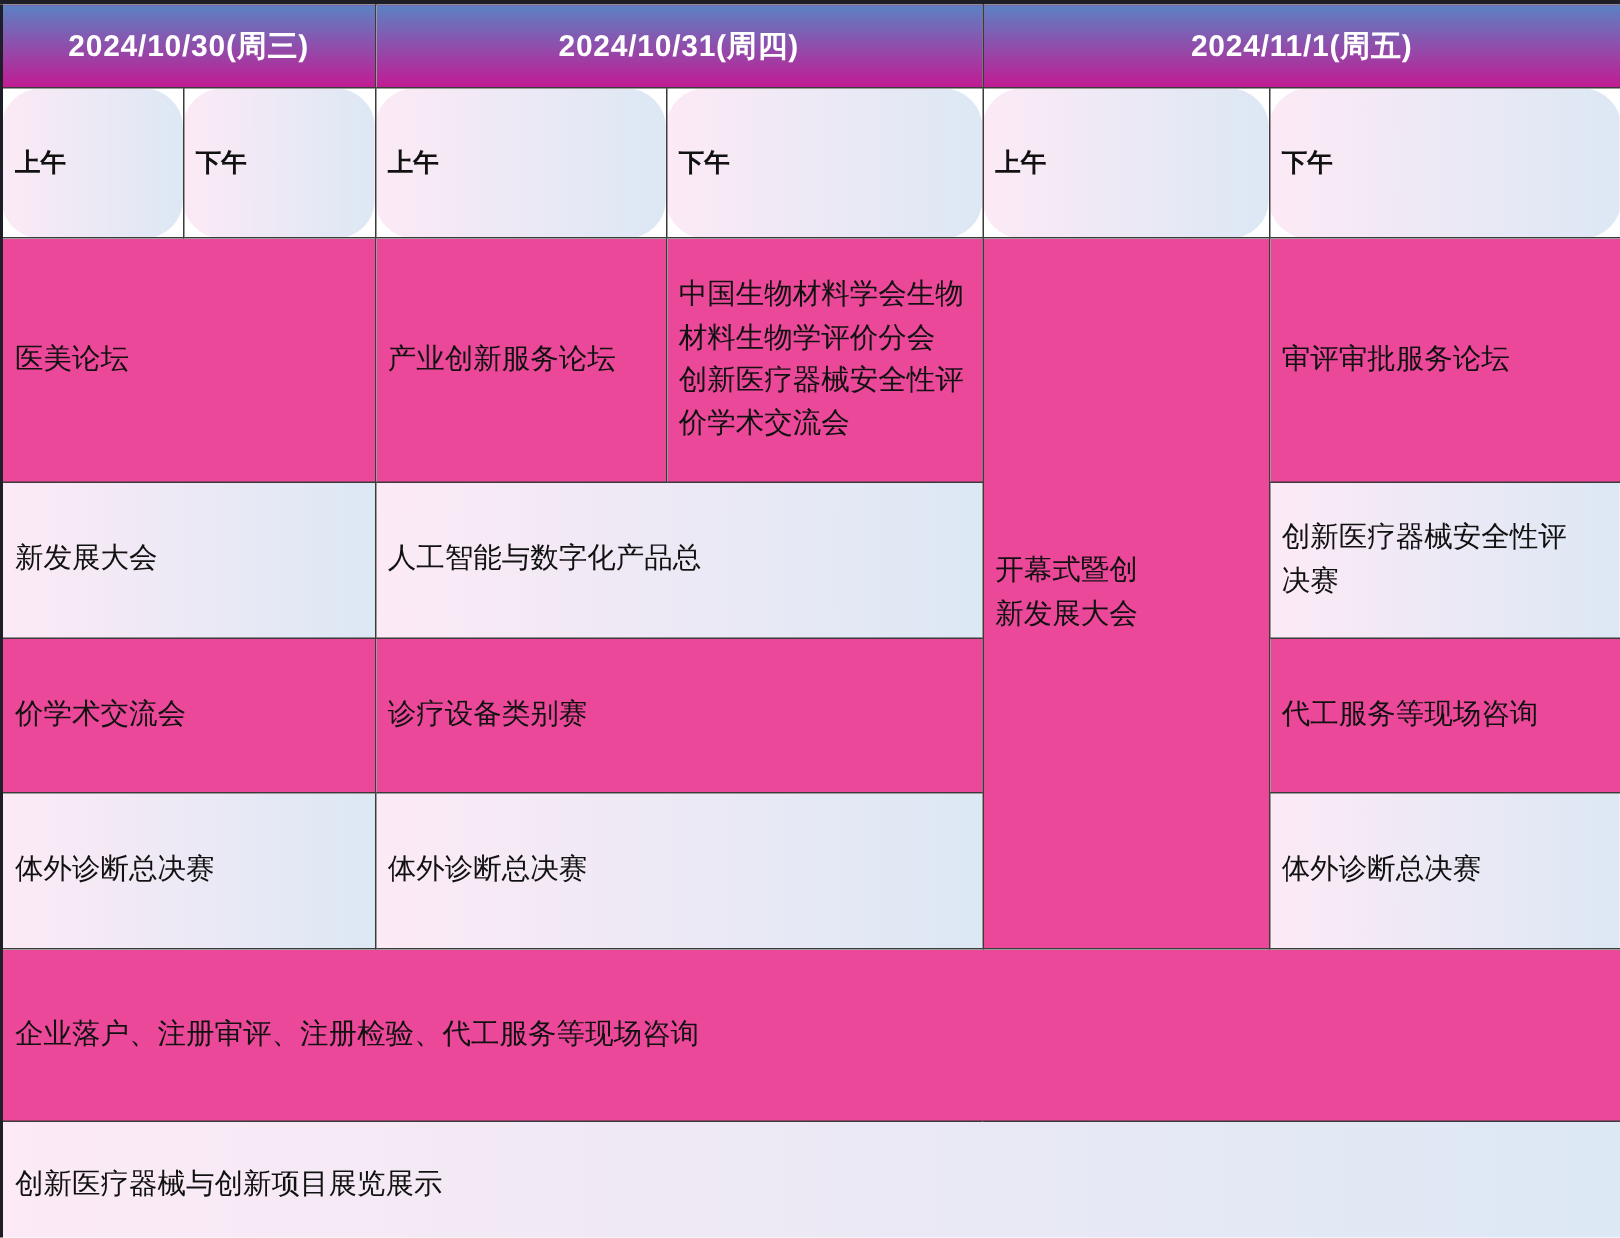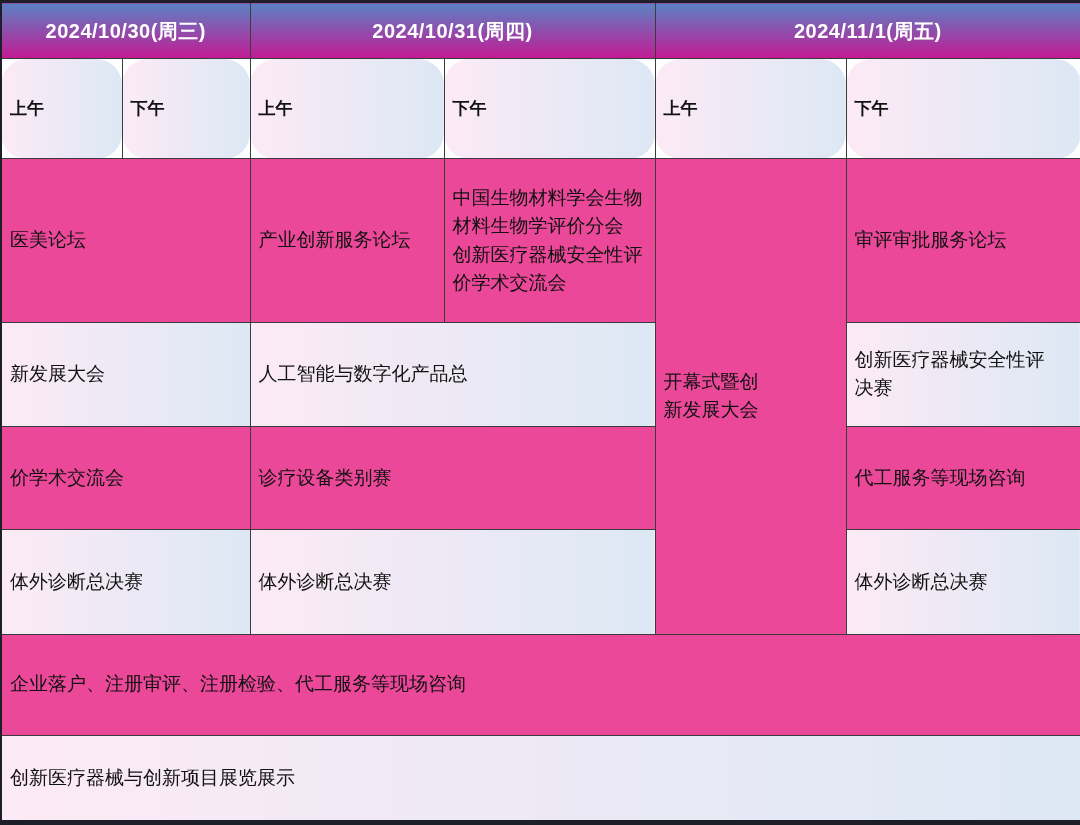--- a/index.html
+++ b/index.html
@@ -110,21 +110,21 @@
       <td class="white" colspan="2">诊疗设备类别赛</td>
       <td class="white">代工服务等现场咨询</td>
     </tr>
 
     <tr style="height:104px">
       <td class="grad" colspan="2">体外诊断总决赛</td>
       <td class="grad" colspan="2">体外诊断总决赛</td>
       <td class="grad">体外诊断总决赛</td>
     </tr>
 
-    <tr style="height:101px">
+    <tr style="height:115px">
       <td class="white" colspan="6">企业落户、注册审评、注册检验、代工服务等现场咨询</td>
     </tr>
 
     <tr style="height:87px">
       <td class="grad" colspan="6">创新医疗器械与创新项目展览展示</td>
     </tr>
   </tbody>
     </table>
 </div>
 

